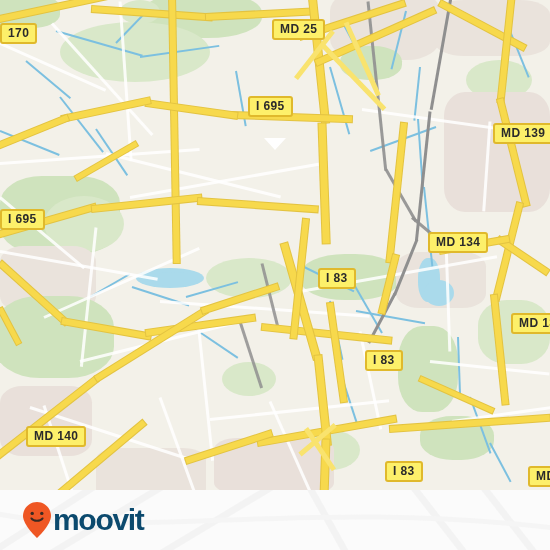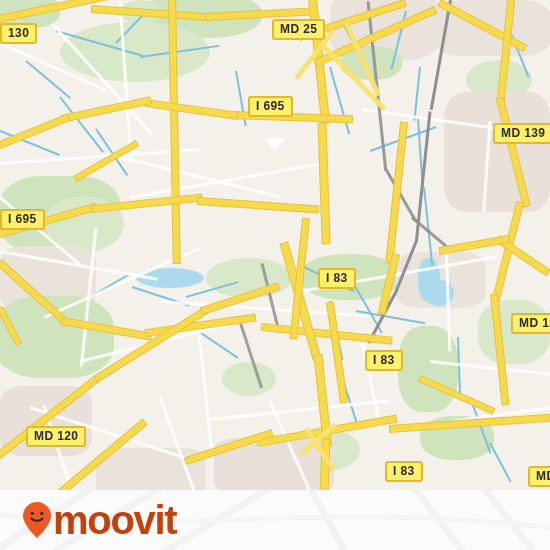--- a/index.html
+++ b/index.html
@@ -69,21 +69,21 @@
   
   #footer{
     position:absolute;left:0;top:490px;width:550px;height:60px;
     background:#fbfbfb;display:flex;align-items:center;
     justify-content:space-between;padding:0 18px 0 22px;
     box-sizing:border-box;overflow:hidden;
   }
   #footer-wm{position:absolute;left:0;top:0;width:550px;height:60px;opacity:.5;}
   #footer-title{font-size:15.5px;color:#2f2f2f;position:relative;z-index:2;letter-spacing:.1px;}
   #logo{display:flex;align-items:center;position:relative;z-index:2;}
-  #logo-word{font-size:40px;font-weight:bold;color:#c2410c;letter-spacing:-1.3px;margin-left:1px;}
+  #logo-word{font-size:30px;font-weight:bold;color:#0c4a6e;letter-spacing:-1.3px;margin-left:1px;}
 </style>
 </head>
 <body>
 
 <div id="root">
 
   <div id="map">
 
     <div class="layer">
       <div class="patch green" style="left:-10px;top:-6px;width:70px;height:34px;border-radius:40%;"></div>
@@ -244,29 +244,30 @@
       <div class="rd mot" style="left:404px;top:120px;width:140px;height:6px;transform:rotate(96deg);"></div>
       <div class="rd mot" style="left:396px;top:252px;width:60px;height:6px;transform:rotate(104deg);"></div>
 
       <div class="rd mot" style="left:76px;top:176px;width:70px;height:5px;transform:rotate(-30deg);"></div>
       <div class="rd mot" style="left:420px;top:376px;width:80px;height:5px;transform:rotate(24deg);"></div>
       <div class="rd mot" style="left:186px;top:458px;width:90px;height:6px;transform:rotate(-18deg);"></div>
       <div class="rd mot" style="left:0px;top:306px;width:40px;height:5px;transform:rotate(62deg);"></div>
     </div>
 
     <div class="layer" id="shield-layer">
-        <div class="shield" style="left: 0px; top: 23px;">130</div>
+        <div class="shield" style="left: 0px; top: 23px;">170</div>
         <div class="shield" style="left: 272px; top: 19px;">MD 25</div>
         <div class="shield" style="left: 248px; top: 96px;">I 695</div>
         <div class="shield" style="left: 493px; top: 123px;">MD 139</div>
         <div class="shield" style="left: 0px; top: 209px;">I 695</div>
+        <div class="shield" style="left: 428px; top: 232px;">MD 134</div>
         <div class="shield" style="left: 318px; top: 268px;">I 83</div>
         <div class="shield" style="left: 511px; top: 313px;">MD 139</div>
         <div class="shield" style="left: 365px; top: 350px;">I 83</div>
-        <div class="shield" style="left: 26px; top: 426px;">MD 120</div>
+        <div class="shield" style="left: 26px; top: 426px;">MD 140</div>
         <div class="shield" style="left: 385px; top: 461px;">I 83</div>
         <div class="shield" style="left: 528px; top: 466px;">MD</div>
       </div>
 
     <div id="card-tail"></div>
 
   </div>
 
   <div id="footer">
     <svg id="footer-wm" viewBox="0 0 550 60" preserveAspectRatio="none">

